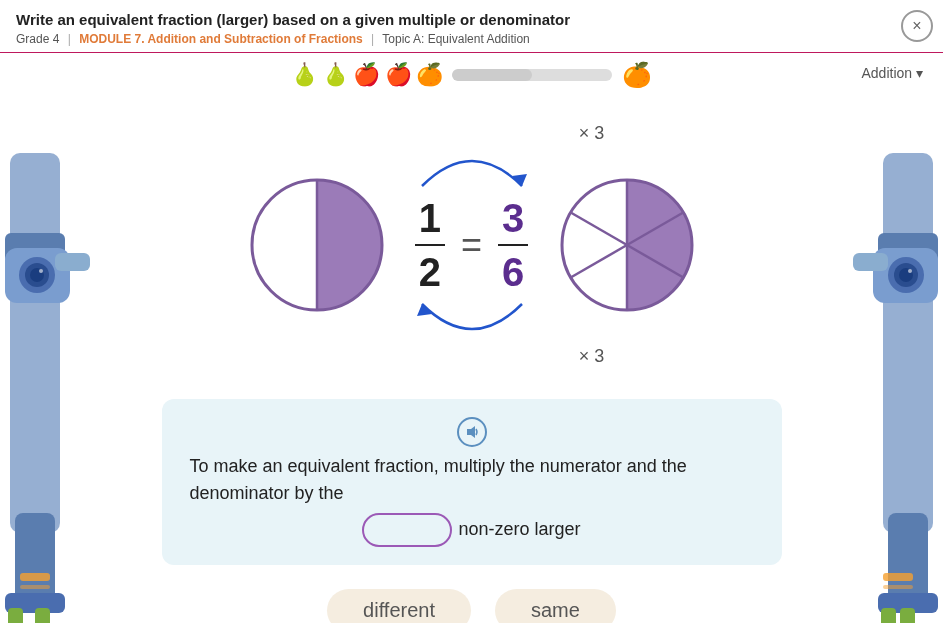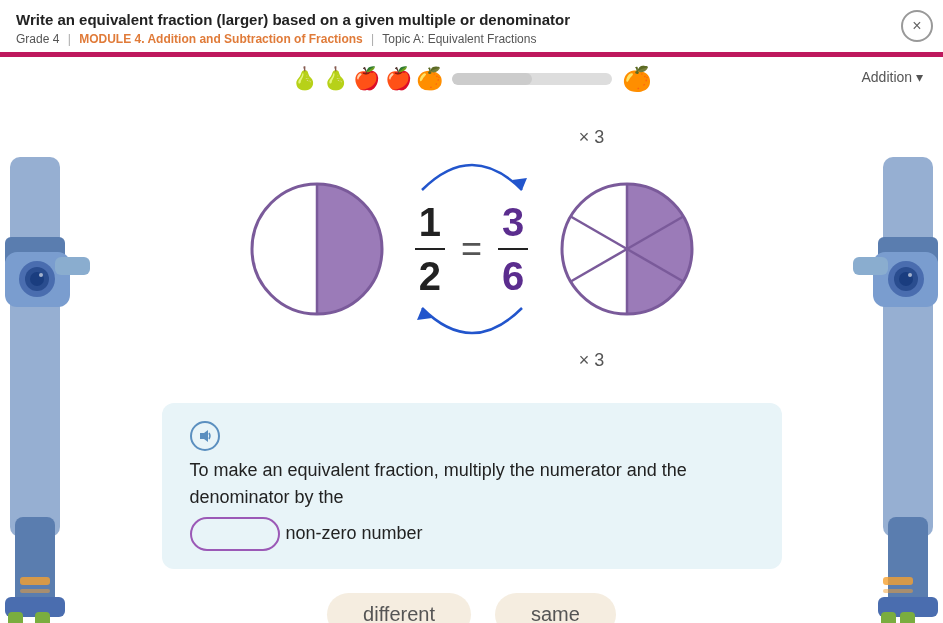--- a/index.html
+++ b/index.html
@@ -17,21 +17,21 @@
       height: 623px;
       background: #fff;
       position: relative;
       display: flex;
       flex-direction: column;
     }
 
     
     .header {
       padding: 10px 40px 6px 16px;
-      border-bottom: 5px solid #be185d;
+      border-bottom: 1px solid #be185d;
       position: relative;
     }
     .header-title {
       font-size: 15px;
       font-weight: 700;
       color: #222;
       line-height: 1.3;
     }
     .header-breadcrumb {
       font-size: 12px;
@@ -230,20 +230,21 @@
       padding: 18px 28px;
       margin-top: 32px;
       max-width: 620px;
       display: flex;
       flex-wrap: wrap;
       align-items: center;
       gap: 6px;
       font-size: 18px;
       color: #222;
       line-height: 1.5;
+      justify-content: center;
     }
     .speaker-icon {
       width: 30px;
       height: 30px;
       border: 2px solid #5b8fbf;
       border-radius: 50%;
       display: flex;
       align-items: center;
       justify-content: center;
       color: #5b8fbf;
@@ -307,23 +308,23 @@
 </head>
 <body>
 
 <div class="main-container">
 
   <div class="header">
     <div class="header-title">Write an equivalent fraction (larger) based on a given multiple or denominator</div>
     <div class="header-breadcrumb">
       <span>Grade 4</span>
       <span class="sep">|</span>
-      <span class="link">MODULE 4. Addition and Subtraction of Fractions</span>
+      <span class="link">MODULE 7. Addition and Subtraction of Fractions</span>
       <span class="sep">|</span>
-      <span>Topic A: Equivalent Fractions</span>
+      <span>Topic A: Equivalent Addition</span>
     </div>
     <button class="close-btn">×</button>
   </div>
 
   <div class="progress-area">
     <div class="progress-bar-wrap">
       <div class="fruit-icons">
         <span class="fruit">🍐</span>
         <span class="fruit">🍐</span>
         <span class="fruit">🍎</span>
@@ -459,21 +460,21 @@
 
     <div class="info-box">
       <div class="speaker-icon">
         <svg width="14" height="14" viewBox="0 0 14 14">
           <polygon points="2,4 6,4 10,1 10,13 6,10 2,10" fill="#5b8fbf"></polygon>
           <path d="M11,4 Q13,7 11,10" fill="none" stroke="#5b8fbf" stroke-width="1.5"></path>
         </svg>
       </div>
       <span>To make an equivalent fraction, multiply the numerator and the denominator by the</span>
       <span class="blank-box"></span>
-      <span>non-zero number</span>
+      <span>non-zero larger</span>
     </div>
 
     <div class="answer-buttons">
       <button class="answer-btn">different</button>
       <button class="answer-btn">same</button>
     </div>
 
   </div>
 </div>
 

